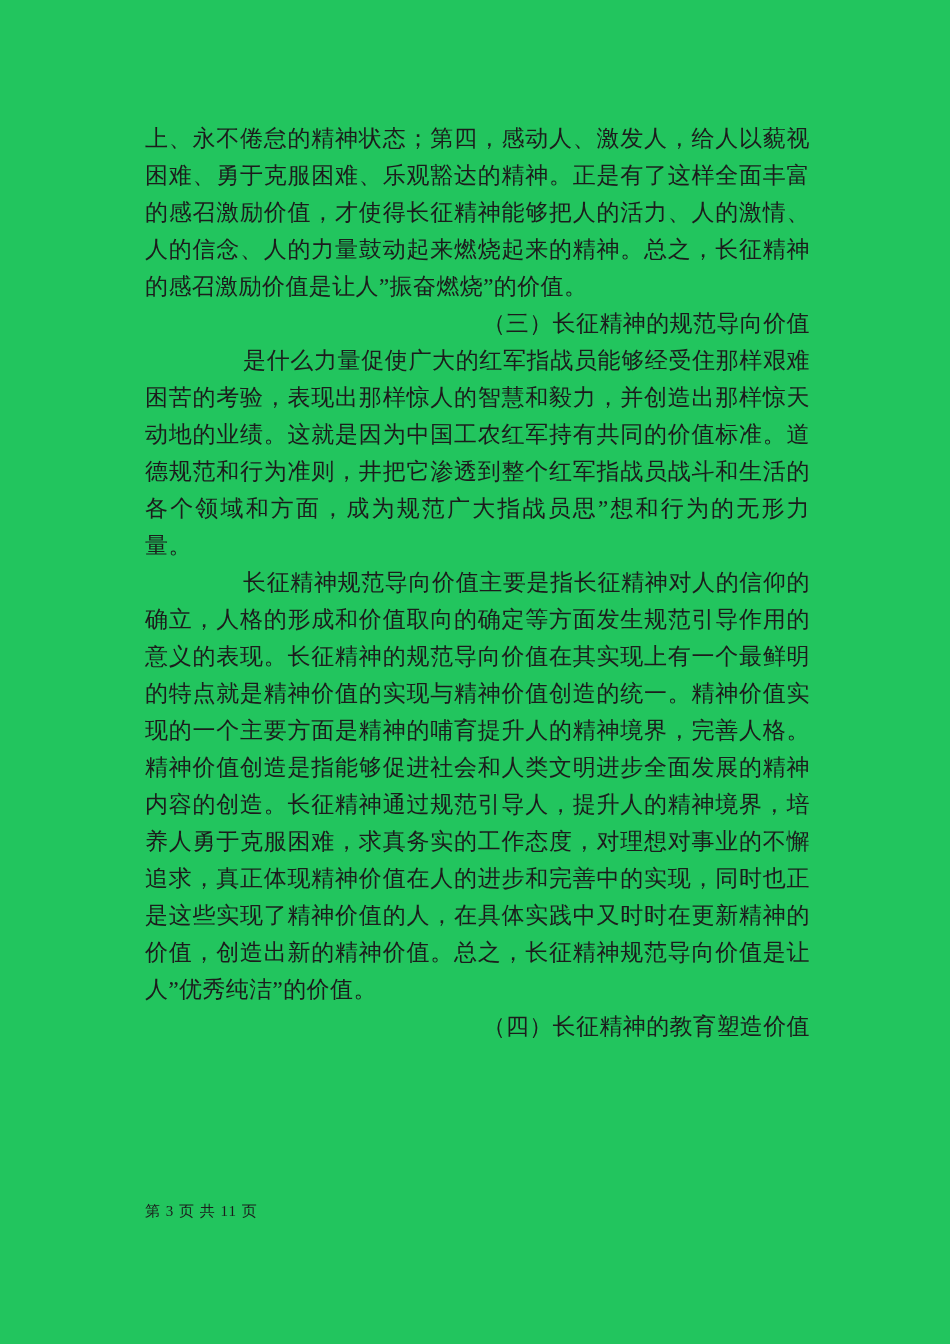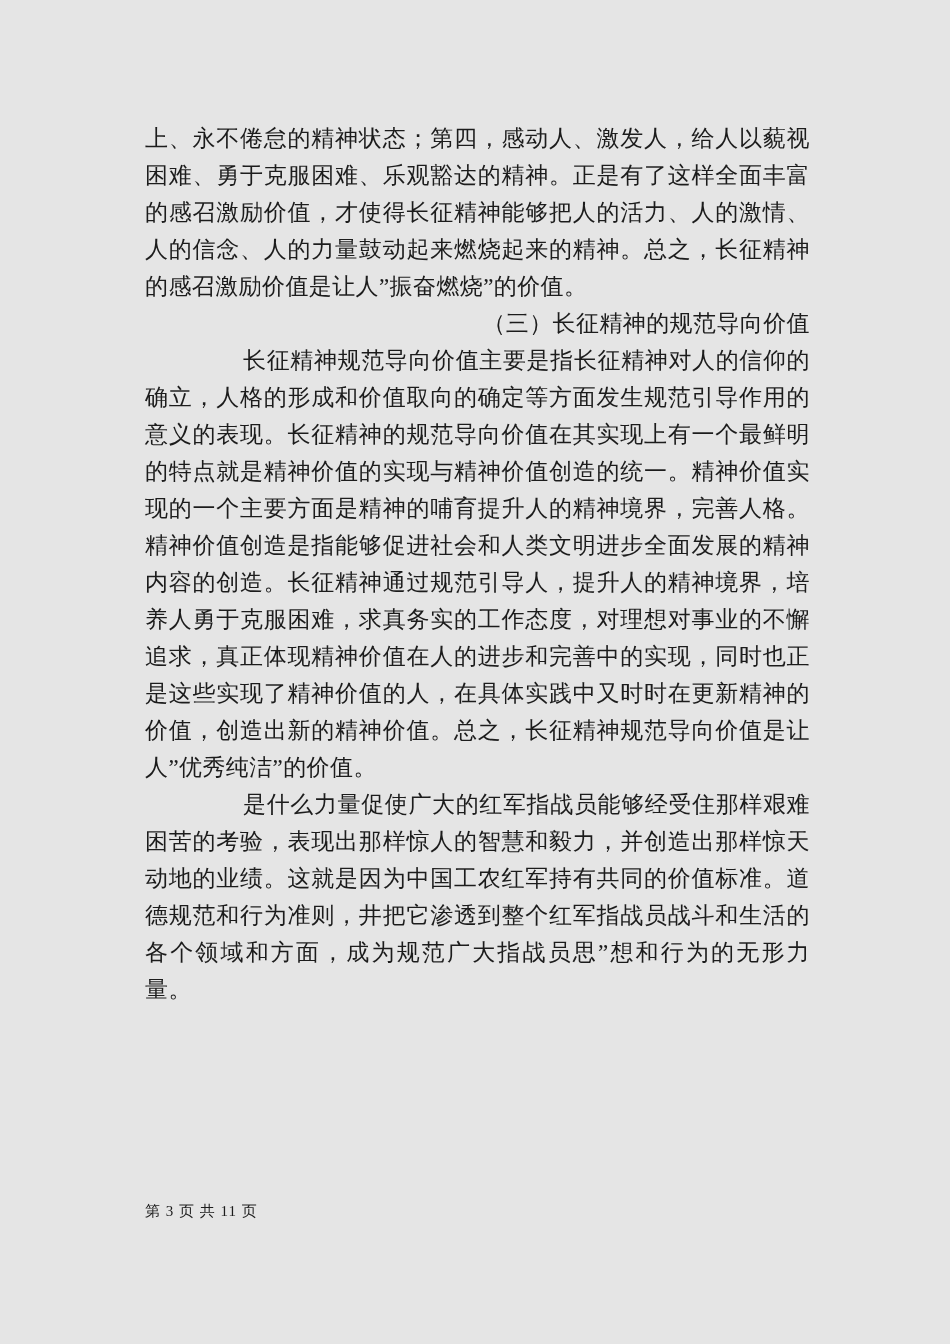--- a/index.html
+++ b/index.html
@@ -4,21 +4,21 @@
 <style>
   html, body {
     margin: 0;
     padding: 0;
     background: #ffffff;
   }
   .page {
     position: relative;
     width: 950px;
     height: 1344px;
-    background: #e5e5e5;
+    background: #22c55e;
     overflow: hidden;
     font-family: "Liberation Serif", "DejaVu Serif", serif;
     color: #1c1c1c;
   }
   .doc-body {
     position: absolute;
     left: 145px;
     top: 120px;
     width: 665px;
     font-size: 23px;
@@ -53,19 +53,20 @@
   }
 </style>
 </head>
 <body>
 
 <div class="page">
 
   <div class="doc-body">
     <p class="para-continuation">上、永不倦怠的精神状态；第四，感动人、激发人，给人以藐视困难、勇于克服困难、乐观豁达的精神。正是有了这样全面丰富的感召激励价值，才使得长征精神能够把人的活力、人的激情、人的信念、人的力量鼓动起来燃烧起来的精神。总之，长征精神的感召激励价值是让人”振奋燃烧”的价值。</p>
     <p class="section-heading">（三）长征精神的规范导向价值</p>
+    <p class="para-indented">是什么力量促使广大的红军指战员能够经受住那样艰难困苦的考验，表现出那样惊人的智慧和毅力，并创造出那样惊天动地的业绩。这就是因为中国工农红军持有共同的价值标准。道德规范和行为准则，井把它渗透到整个红军指战员战斗和生活的各个领域和方面，成为规范广大指战员思”想和行为的无形力量。</p>
     <p class="para-indented">长征精神规范导向价值主要是指长征精神对人的信仰的确立，人格的形成和价值取向的确定等方面发生规范引导作用的意义的表现。长征精神的规范导向价值在其实现上有一个最鲜明的特点就是精神价值的实现与精神价值创造的统一。精神价值实现的一个主要方面是精神的哺育提升人的精神境界，完善人格。精神价值创造是指能够促进社会和人类文明进步全面发展的精神内容的创造。长征精神通过规范引导人，提升人的精神境界，培养人勇于克服困难，求真务实的工作态度，对理想对事业的不懈追求，真正体现精神价值在人的进步和完善中的实现，同时也正是这些实现了精神价值的人，在具体实践中又时时在更新精神的价值，创造出新的精神价值。总之，长征精神规范导向价值是让人”优秀纯洁”的价值。</p>
-    <p class="para-indented">是什么力量促使广大的红军指战员能够经受住那样艰难困苦的考验，表现出那样惊人的智慧和毅力，并创造出那样惊天动地的业绩。这就是因为中国工农红军持有共同的价值标准。道德规范和行为准则，井把它渗透到整个红军指战员战斗和生活的各个领域和方面，成为规范广大指战员思”想和行为的无形力量。</p>
+    <p class="section-heading">（四）长征精神的教育塑造价值</p>
   </div>
 
   <div class="page-footer">第 3 页 共 11 页</div>
 
 </div>
 
 </body></html>

